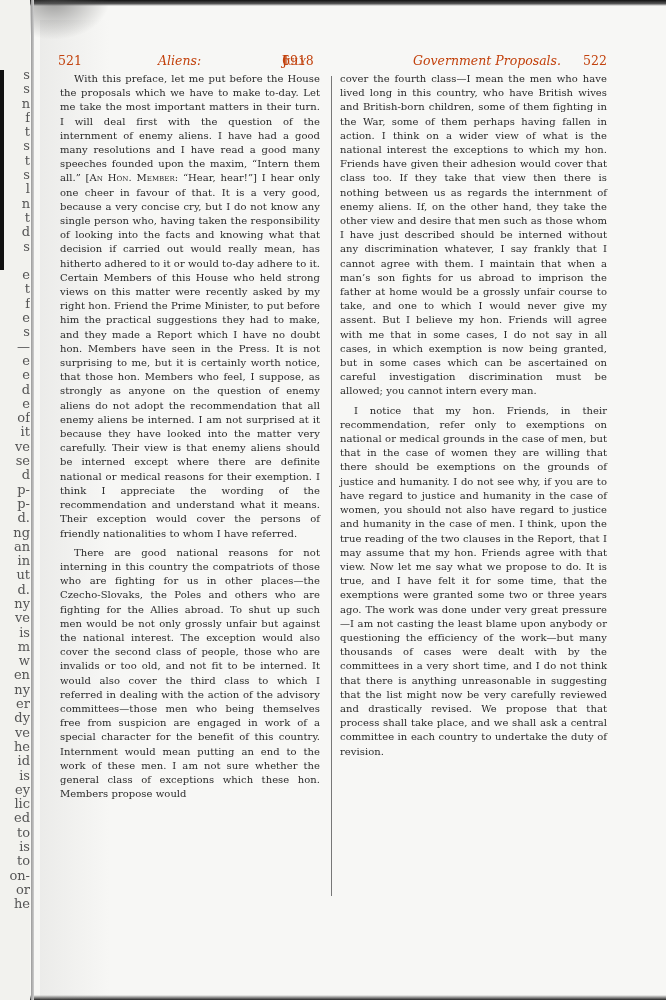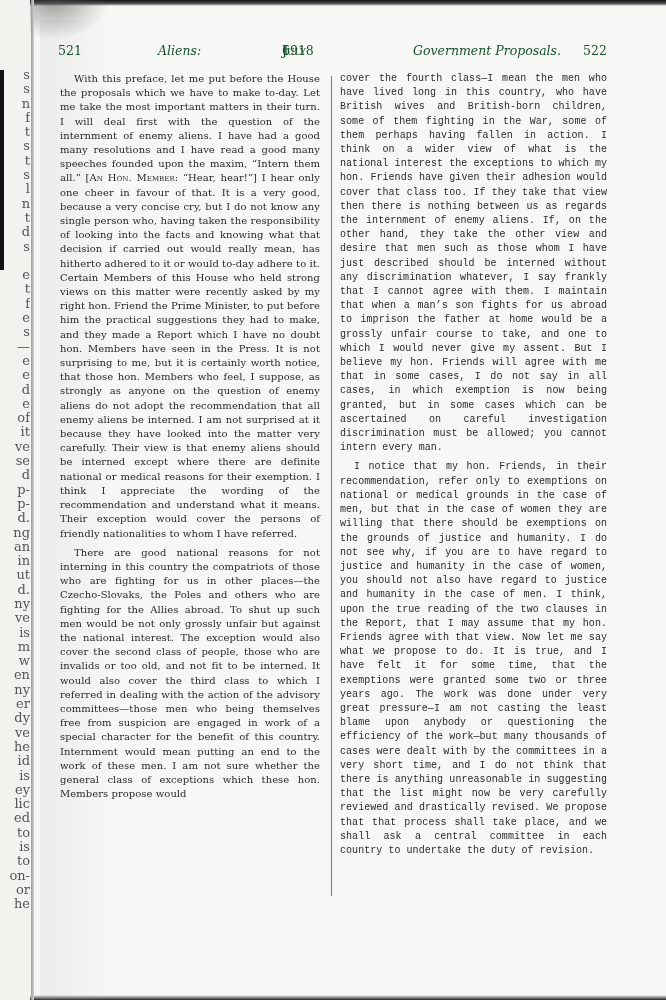--- a/index.html
+++ b/index.html
@@ -33,38 +33,38 @@
       background: linear-gradient(90deg, #9a9a9a, #cfcfcf);
     }
     .bleed {
       position: absolute; left: 4px; top: 68px; width: 26px;
       font-size: 13px; line-height: 14.3px; text-align: right; color: #555;
       font-family: "DejaVu Serif", serif;
     }
     .bleed div { height: 14.3px; overflow: hidden; white-space: nowrap; }
 
     .header {
-      position: absolute; top: 43px; left: 30px; width: 606px; height: 18px;
-      font-size: 12.5px; color: #14532d;
+      position: absolute; top: 53px; left: 30px; width: 606px; height: 18px;
+      font-size: 12.5px; color: #c2410c;
     }
     .header span { position: absolute; top: 0; white-space: nowrap; }
     .hdr-left-num { left: 28px; }
     .hdr-left-title { left: 128px; font-style: italic; text-align: right; }
     .hdr-date { left: 252px; }
     .hdr-date .sc { font-variant: small-caps; }
     .hdr-right-title { left: 383px; font-style: italic; }
     .hdr-right-num { left: 553px; text-align: right; }
 
     .col {
       position: absolute; top: 72px;
       font-size: 10px; line-height: 14.2px;
       text-align: justify; letter-spacing: 0.05px;
     }
     .col-left { left: 60px; width: 260px; }
-    .col-right { left: 340px; width: 267px; font-family: Liberation Mono, monospace; }
+    .col-right { left: 340px; width: 267px; }
     .col p { margin: 0; text-indent: 14px; }
     .col p.cont { text-indent: 0; }
     .col p + p { margin-top: 5px; }
     .col-divider {
       position: absolute; left: 331px; top: 76px; width: 1px; height: 820px;
       background: #777;
     }
     .smallcaps { font-variant: small-caps; }
     .smudge {
       position: absolute; left: 40px; top: 20px; width: 70px; height: 980px;

